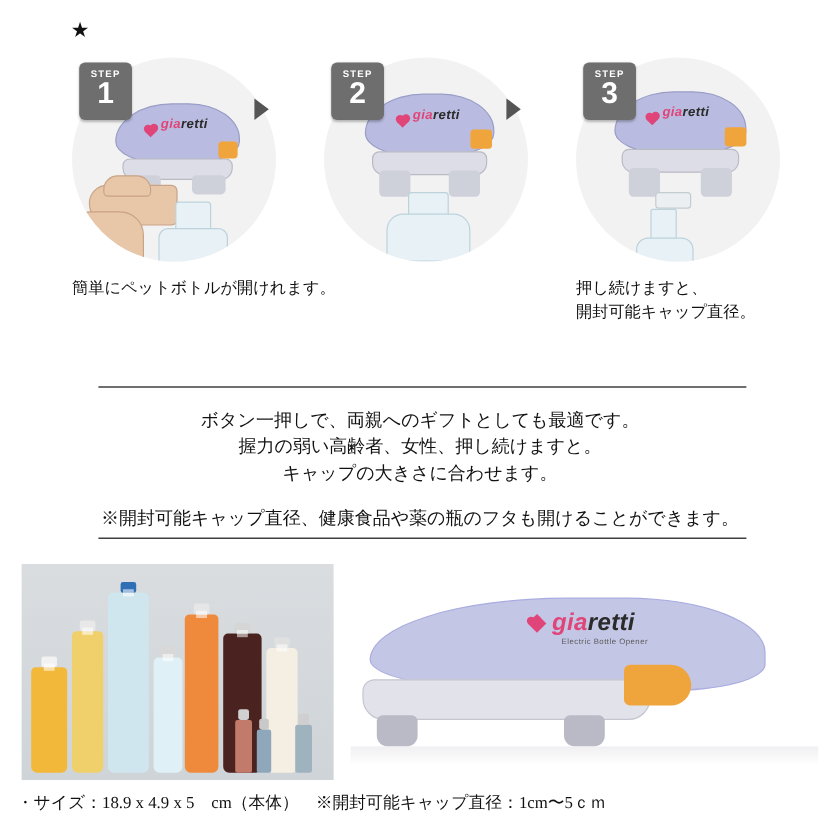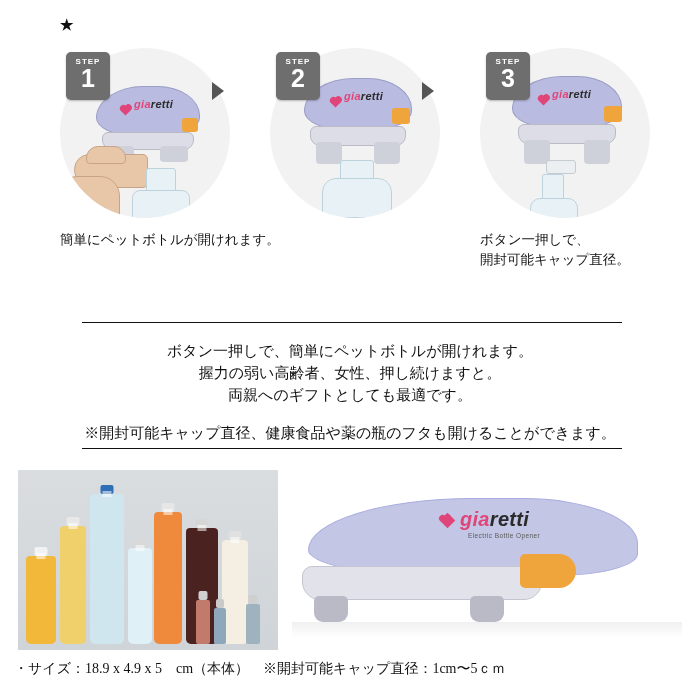--- a/index.html
+++ b/index.html
@@ -257,35 +257,35 @@
           <div class="cap" style="left:66px; top:112px; width:30px; height:14px; border-radius:3px;"></div>
           <div class="bottle-neck" style="left:62px; top:126px; width:22px; height:26px; border-radius:2px;"></div>
           <div class="bottle-neck" style="left:50px; top:150px; width:48px; height:22px; border-radius:10px 10px 0 0;"></div>
         </div>
         <div class="badge">
           <div class="t">STEP</div>
           <div class="n">3</div>
         </div>
       </div>
       <div class="caption">
-        <div>ボタン一押しで、</div>
+        <div>押し続けますと、</div>
         <div>開封可能キャップ直径。</div>
       </div>
     </div>
   </div>
 
   <div class="arrow a1"></div>
   <div class="arrow a2"></div>
 
   <div class="rule r1"></div>
 
   <div class="body-text">
-    <div>ボタン一押しで、簡単にペットボトルが開けれます。</div>
+    <div>ボタン一押しで、両親へのギフトとしても最適です。</div>
     <div>握力の弱い高齢者、女性、押し続けますと。</div>
-    <div>両親へのギフトとしても最適です。</div>
+    <div>キャップの大きさに合わせます。</div>
     <div class="note">※開封可能キャップ直径、健康食品や薬の瓶のフタも開けることができます。</div>
   </div>
 
   <div class="rule r2"></div>
 
   <div class="photo-left">
     <div class="bottle" style="left:8px;  width:30px; height:88px; background:#f2b83a;">
         <span class="b-cap" style="background:#f2f2f2;"></span>
         <span class="b-neck"></span>
       </div>

